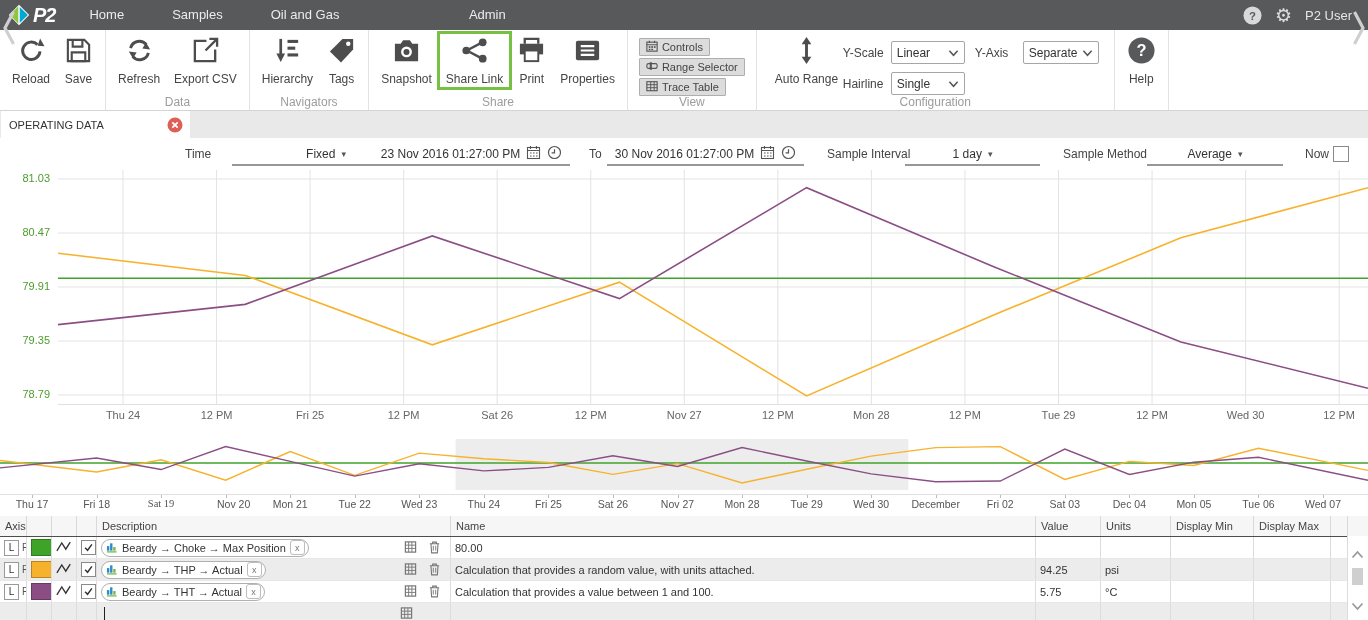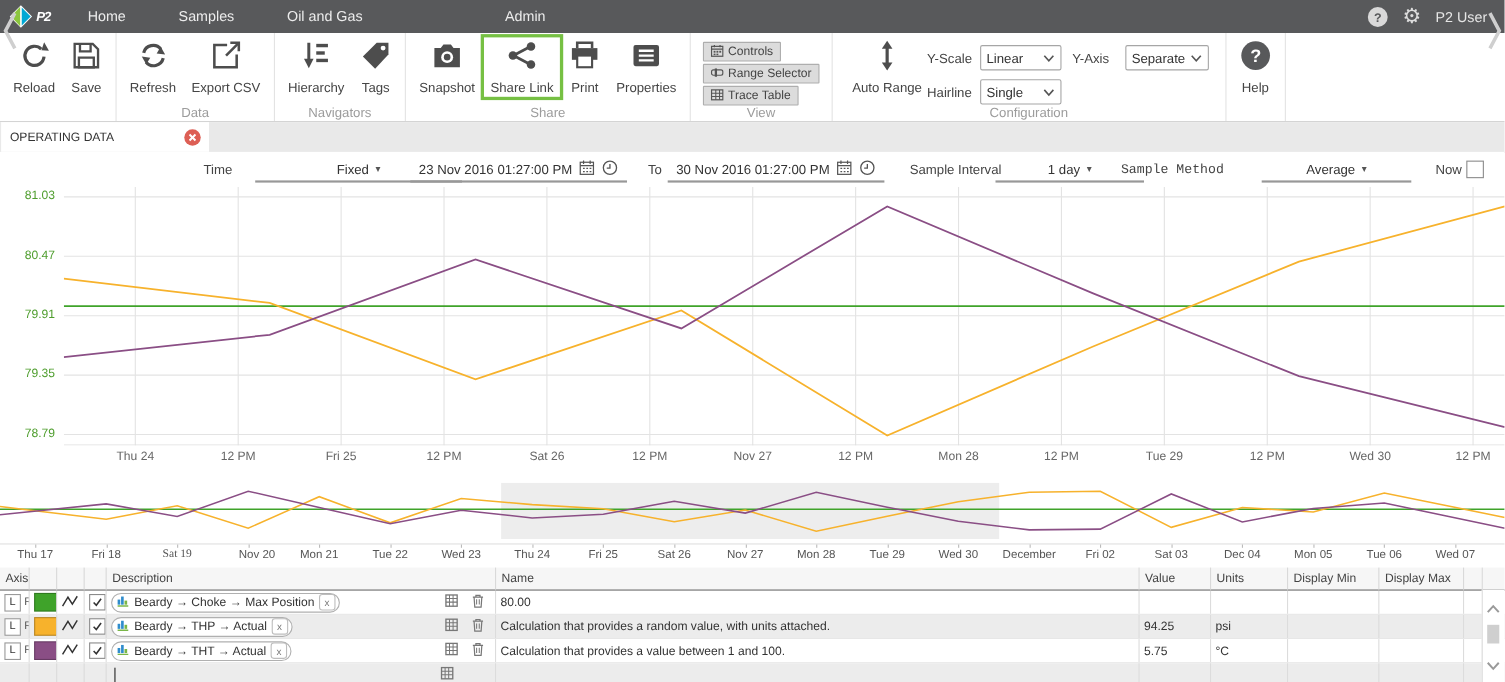--- a/index.html
+++ b/index.html
@@ -3,21 +3,21 @@
 <meta charset="utf-8">
 <style>
   html,body{margin:0;padding:0;background:#fff;}
   .page{position:relative;width:1368px;height:620px;overflow:hidden;background:#fff;
         font-family:"Liberation Sans",sans-serif;-webkit-font-smoothing:antialiased;}
 
   
   .topnav{position:absolute;top:0;left:0;right:0;height:30px;background:#58595b;display:flex;align-items:center;}
   .logo{display:flex;align-items:center;gap:3px;padding:0 10px 0 8px;height:30px;}
   .logo svg{width:22px;height:22px;}
-  .logo-text{color:#fff;font-weight:bold;font-style:italic;font-size:12px;letter-spacing:-1px;}
+  .logo-text{color:#fff;font-weight:bold;font-style:italic;font-size:20px;letter-spacing:-1px;}
   .nav-items{display:flex;height:30px;}
   .nav-item{padding:0 24px;line-height:30px;color:#ececec;font-size:13px;cursor:default;}
   .nav-item.active{background:#fde047;color:#4a4a4a;margin-top:44px;}
   .topnav-right{margin-left:auto;display:flex;align-items:center;gap:13px;padding-right:16px;}
   .nav-circle{width:19px;height:19px;}
   .gear{color:#dcdcdc;font-size:19px;line-height:19px;font-family:"DejaVu Sans",sans-serif;}
   .user-label{color:#e6e6e6;font-size:13px;}
 
   
   .ribbon{position:absolute;top:30px;left:0;right:0;height:80px;background:#fff;border-bottom:1px solid #d4d4d4;display:flex;}
@@ -348,21 +348,21 @@
       <span><svg viewBox="0 0 15 15" fill="none" stroke="#555" stroke-width="1.2">
             <circle cx="7.5" cy="7.5" r="6"></circle>
             <path d="M7.5 4.2v3.6H4.6"></path>
           </svg></span>
     </div>
     <span class="tb-label" style="left:827px;">Sample Interval</span>
     <div class="tb-field" style="left:905px;width:135px;">
       <span>1 day</span>
         <span class="caret-down">▾</span>
     </div>
-    <span class="tb-label" style="left:1019px;font-family:Liberation Mono, monospace;">Sample Method</span>
+    <span class="tb-label" style="left:1063px;">Sample Method</span>
     <div class="tb-field" style="left:1147px;width:136px;">
       <span>Average</span>
         <span class="caret-down">▾</span>
     </div>
     <span class="tb-label" style="left:1305px;">Now</span>
     <div class="now-box" style="left:1333px;"></div>
   </div>
 
   <div id="ylabels">
       <span class="ylabel" style="top: 172px;">81.03</span>

